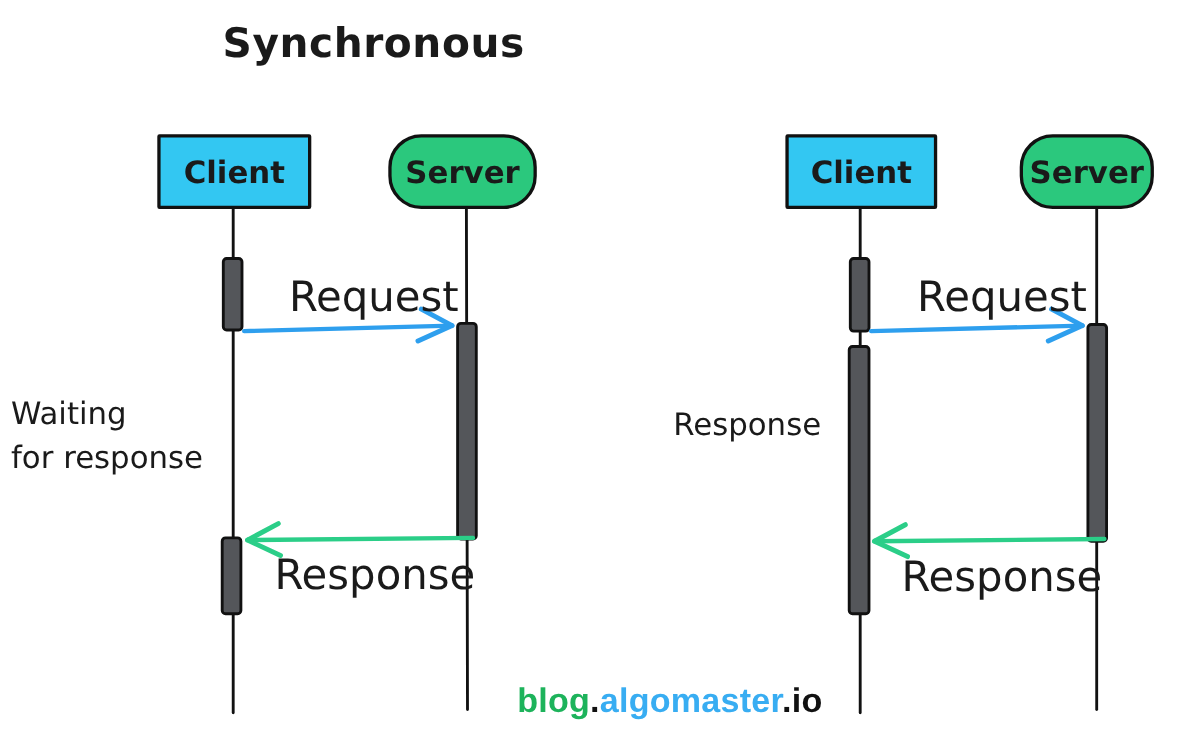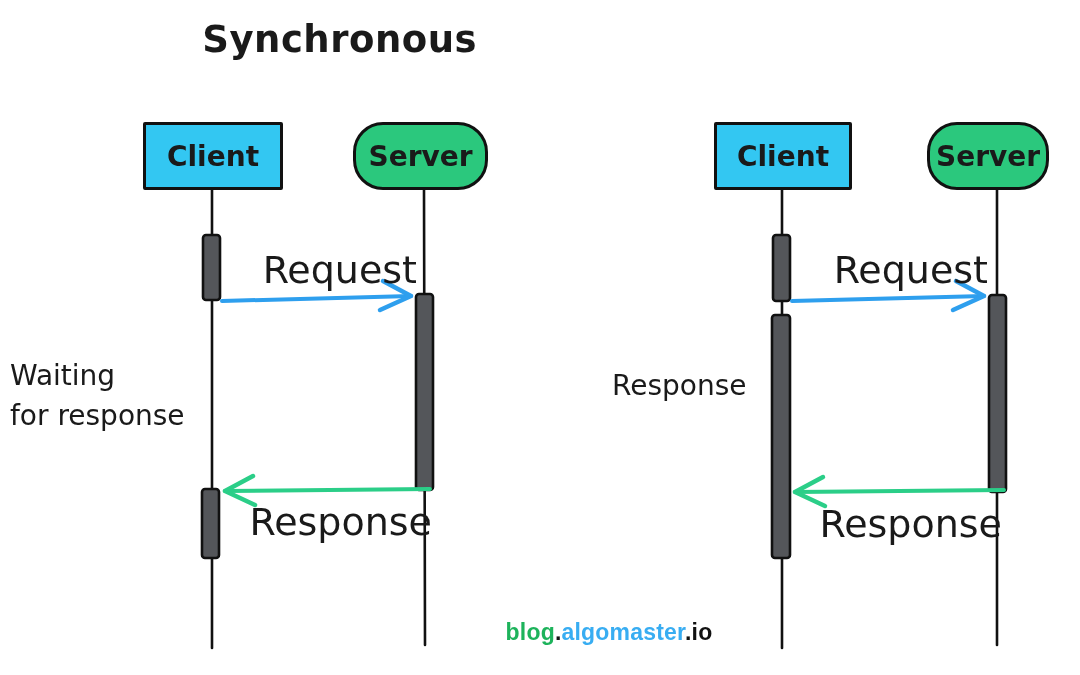--- a/index.html
+++ b/index.html
@@ -32,21 +32,21 @@
   }
 
   .lifeline { stroke:var(--line, #111); stroke-width:2.6; stroke-linecap:round; }
   .act-bar  { fill:var(--activation-bar, #54565a); stroke:#111; stroke-width:2.6; }
   .arrow-line { fill:none; stroke-width:4; stroke-linecap:round; }
   .arrow-head { fill:none; stroke-width:4.5; stroke-linecap:round; }
   .req  { stroke:var(--request-arrow, #2e9fee); }
   .resp { stroke:var(--response-arrow, #2bce88); }
 
   .branding {
-    text-align:center; font-size:23px; font-weight:bold;
+    text-align:center; font-size:31px; font-weight:bold;
     font-family:"Liberation Sans", sans-serif; white-space:nowrap;
     letter-spacing:0.2px;
   }
   .brand-green { color:var(--brand-green, #1db35b); }
   .brand-blue  { color:var(--brand-blue, #38adf2); }
   .brand-dark  { color:#111; }
 </style>
 </head>
 <body>
 

